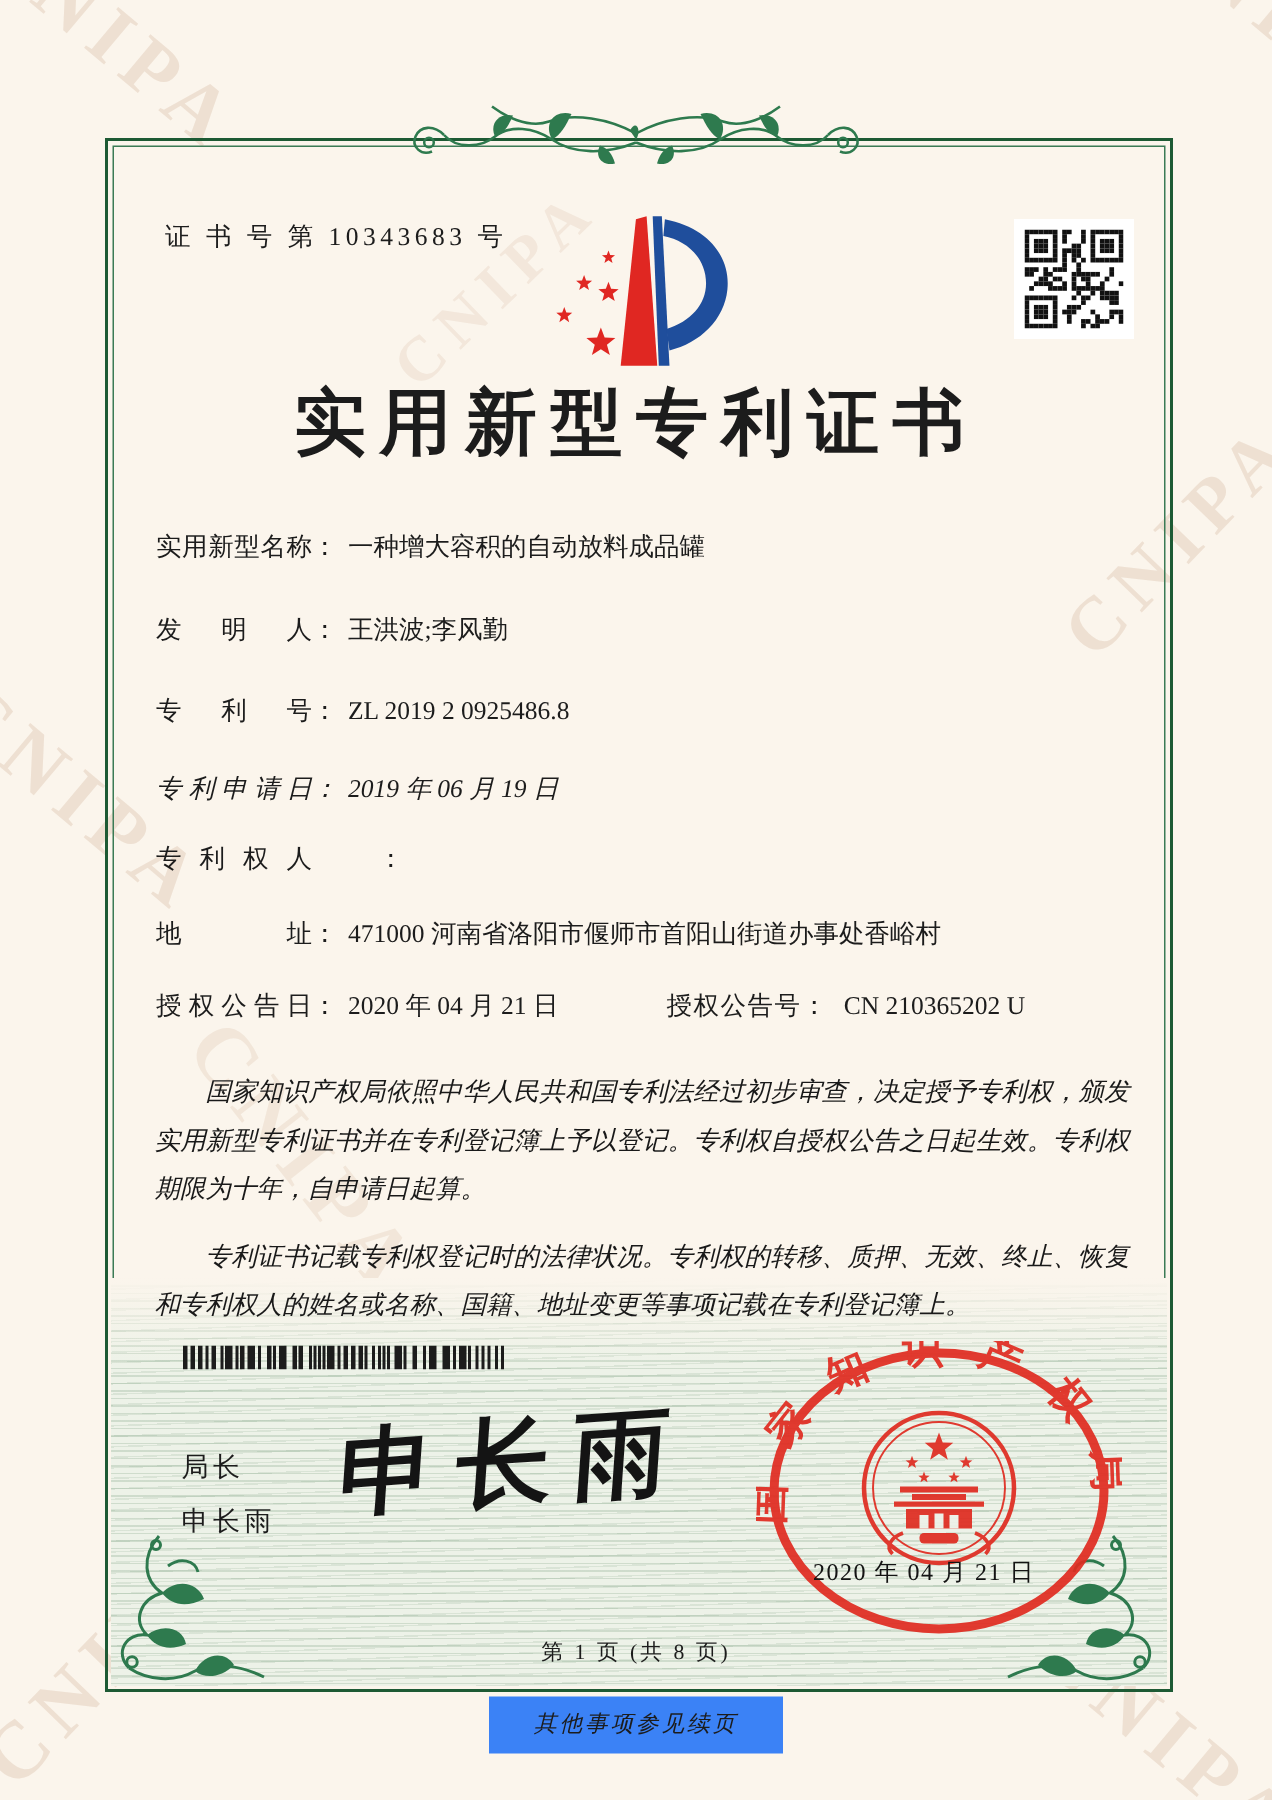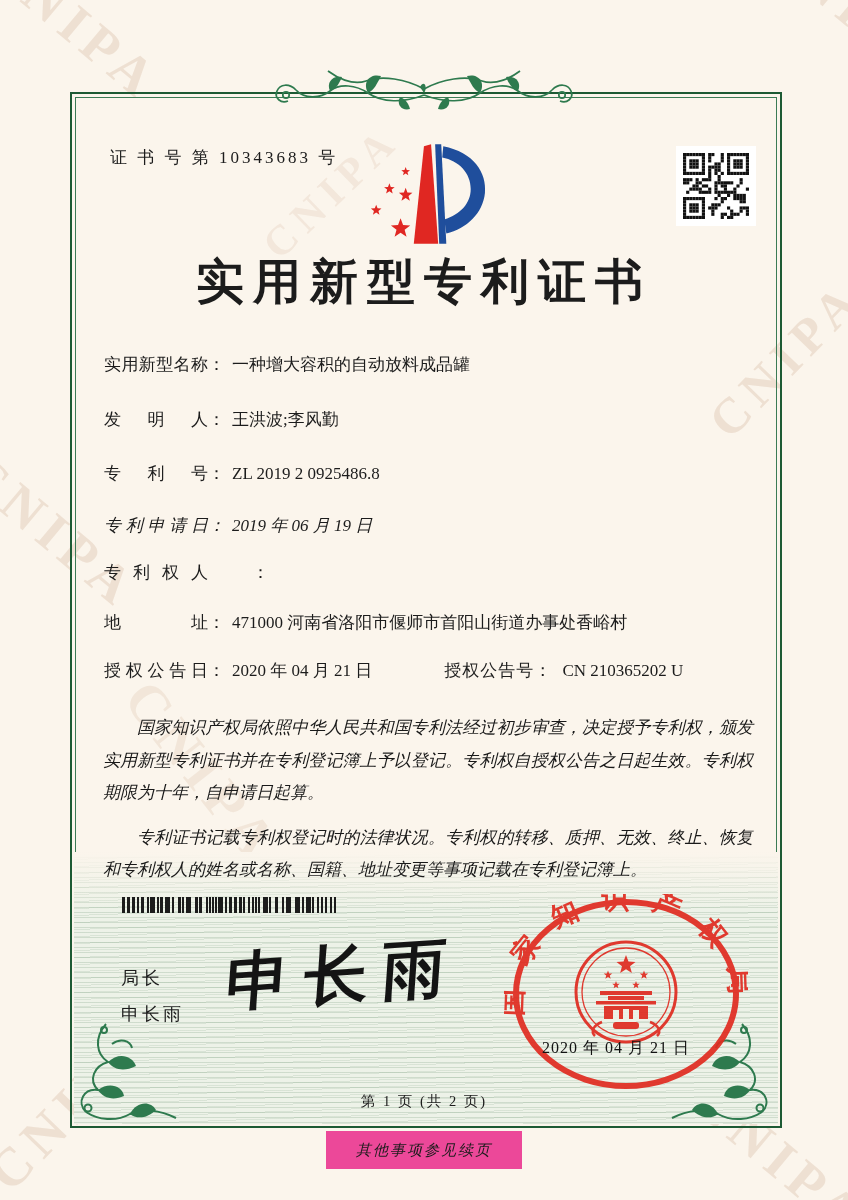--- a/index.html
+++ b/index.html
@@ -117,21 +117,21 @@
     text-align:center; font-size:16px; letter-spacing:1px; color:#131313;
   }
 
   
   .page-indicator {
     position:absolute; left:0; width:848px; top:1092px; z-index:5;
     text-align:center; font-size:14.5px; letter-spacing:2px;
   }
   .note-box {
     position:absolute; left:326px; top:1131px; width:196px; height:38px; z-index:5;
-    background:#ec4899; text-align:center; line-height:38px;
+    background:#3b82f6; text-align:center; line-height:38px;
     font-size:15px; letter-spacing:2px; font-style:italic;
   }
   svg text { font-family:"Liberation Serif","DejaVu Serif",serif; }
 </style>
 </head>
 <body>
 
 <span class="wm wm1">CNIPA</span>
 <span class="wm wm2">CNIPA</span>
 <span class="wm wm3">CNIPA</span>
@@ -538,14 +538,14 @@
       <rect x="-3" y="17" width="6" height="10" fill="#edf1e8"></rect>
       <rect x="7" y="18" width="6" height="9" fill="#edf1e8"></rect>
       <rect x="-13" y="30" width="26" height="7" rx="3"></rect>
       <path d="M-24,30 C-32,33 -36,39 -31,44" stroke="#df2b20" stroke-width="2.5" fill="none"></path>
       <path d="M24,30 C32,33 36,39 31,44" stroke="#df2b20" stroke-width="2.5" fill="none"></path>
     </g>
   </g>
 </svg>
 <div class="seal-date">2020 年 04 月 21 日</div>
 
-<div class="page-indicator">第 1 页 (共 2 页)</div>
+<div class="page-indicator">第 1 页 (共 8 页)</div>
 <div class="note-box">其他事项参见续页</div>
 
 </body></html>

